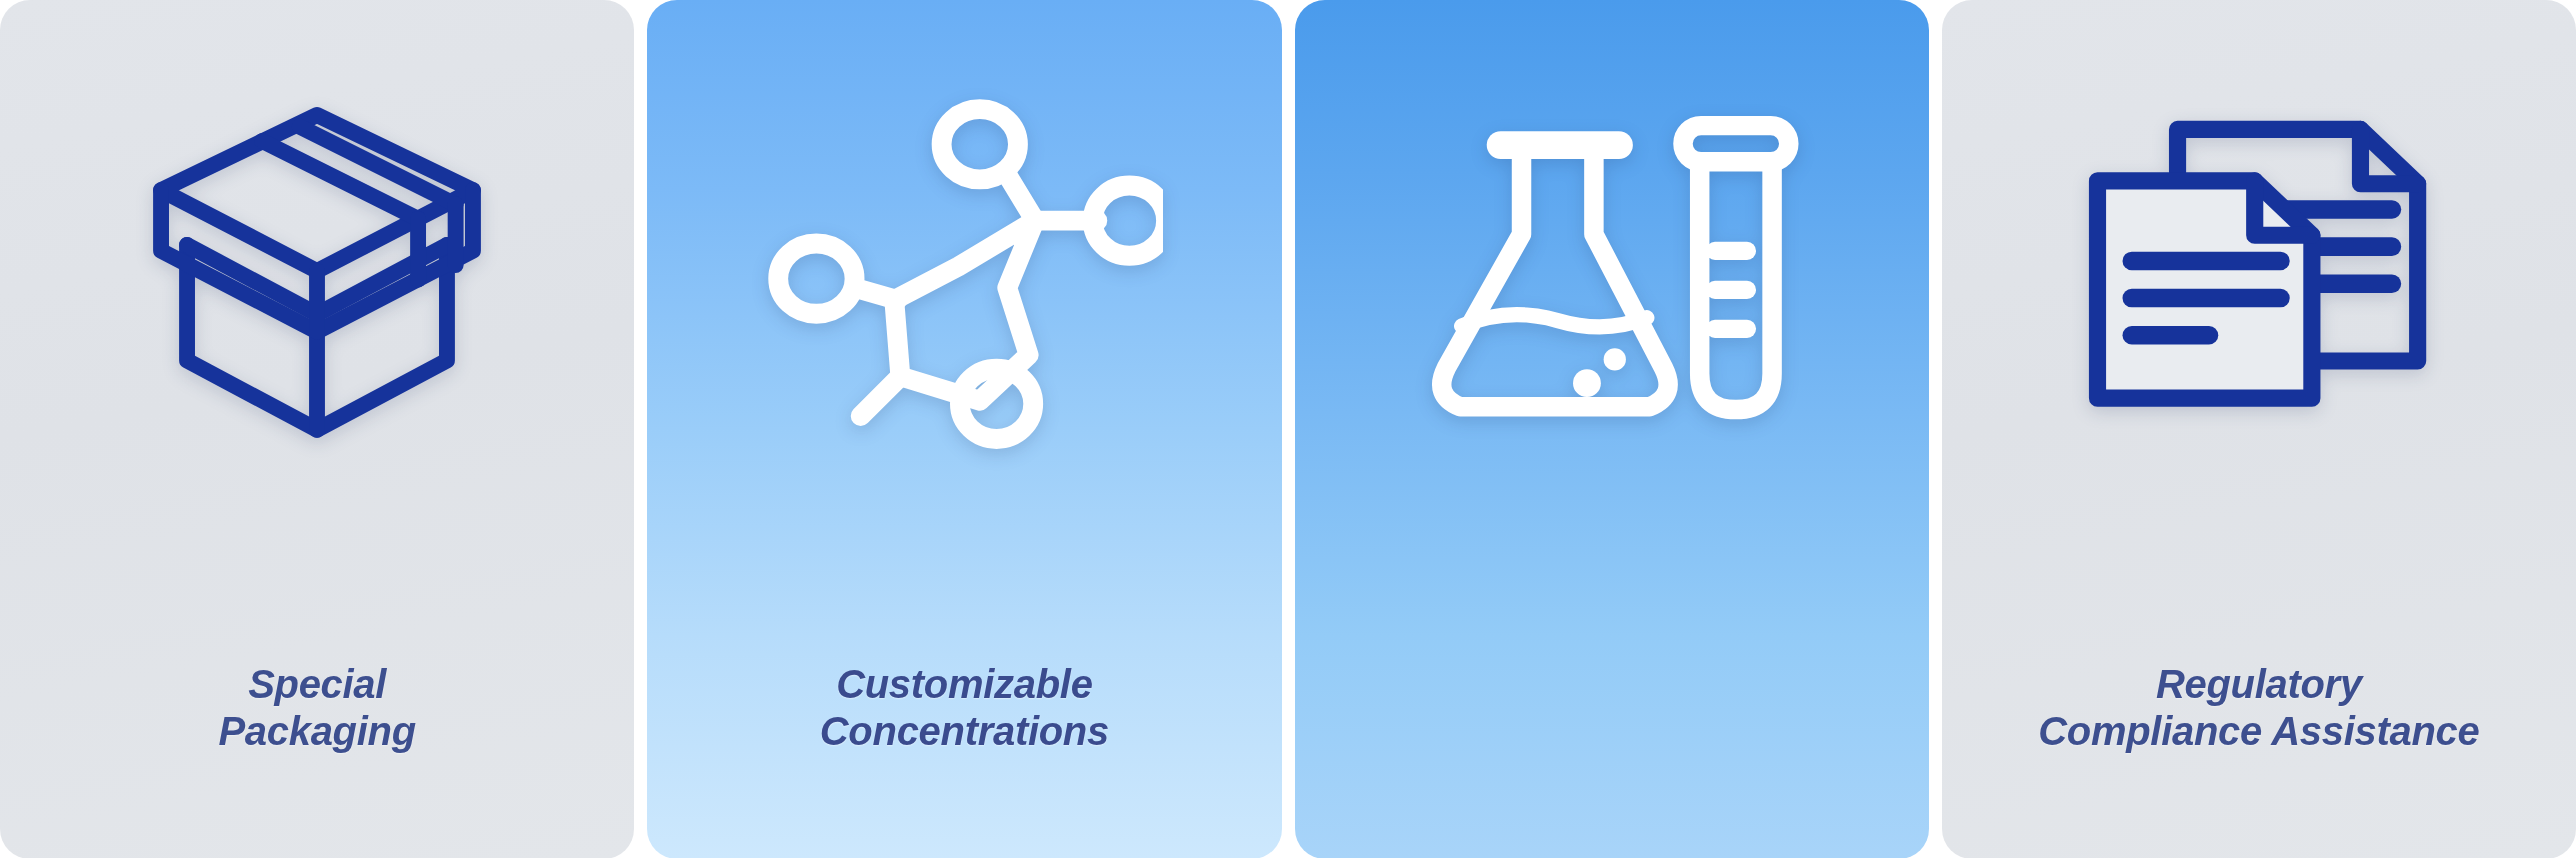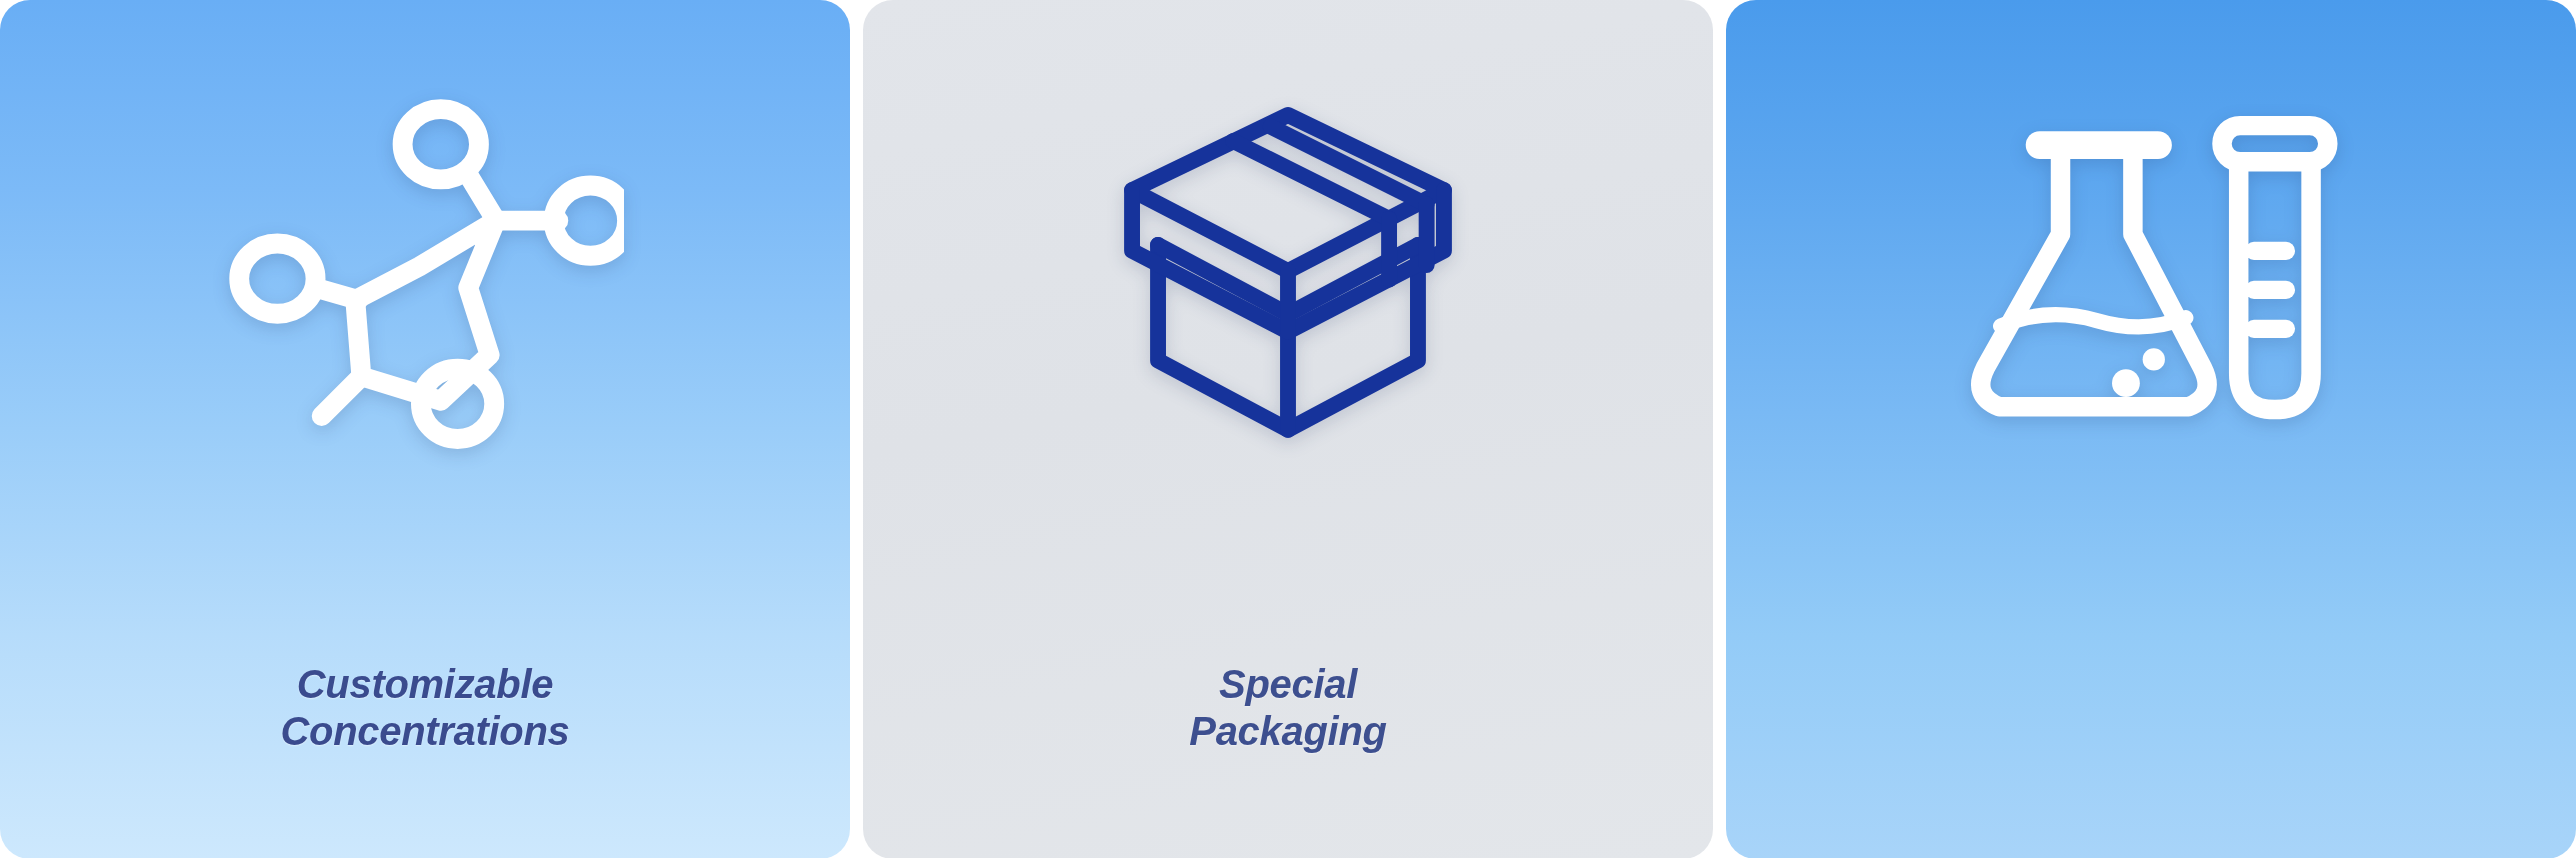--- a/index.html
+++ b/index.html
@@ -95,20 +95,42 @@
   }
   .card.bg-gray .label { color: #3D4F8F; }
   .card.bg-blue-strong .label { color: #364889; }
   .card.bg-blue-soft .label { color: #3A4B8E; }
 </style>
 </head>
 <body>
 
 <div class="cards-row">
 
+  <div class="card bg-gray">
+    <div class="icon-wrap">
+      <svg viewBox="0 0 260 250" width="376" height="361" fill="none" stroke="#16339B" stroke-width="11" stroke-linecap="round" stroke-linejoin="round">
+
+        <path d="M40 108 L40 188 L130 236 L220 188 L220 108"></path>
+        <path d="M130 156 L130 236"></path>
+        <path d="M40 108 L130 156 L220 108"></path>
+
+        <path d="M22 70 L130 18 L238 70 L130 126 Z"></path>
+        <path d="M22 70 L22 112 L130 168 L238 112 L238 70"></path>
+        <path d="M130 126 L130 168"></path>
+
+        <path d="M92 36 L200 90"></path>
+        <path d="M118 26 L226 80"></path>
+        <path d="M200 90 L200 132"></path>
+        <path d="M226 80 L226 122"></path>
+      </svg>
+    </div>
+    <div class="label">Special
+Packaging</div>
+  </div>
+
   <div class="card bg-blue-soft">
     <div class="icon-wrap">
       <svg viewBox="0 0 260 240" width="397" height="367" fill="none" stroke="#ffffff" stroke-width="13" stroke-linecap="round" stroke-linejoin="round">
 
         <path d="M158 58 L175 86"></path>
 
         <path d="M177 88 L217 88"></path>
 
         <path d="M176 88 L158 132 L172 176 L140 206 L88 190 L84 140 L126 118 Z"></path>
 
@@ -119,42 +141,20 @@
         <ellipse cx="140" cy="38" rx="25" ry="23"></ellipse>
         <ellipse cx="238" cy="88" rx="24" ry="23"></ellipse>
         <ellipse cx="33" cy="126" rx="25" ry="23"></ellipse>
         <ellipse cx="151" cy="208" rx="24" ry="23"></ellipse>
       </svg>
     </div>
     <div class="label">Customizable
 Concentrations</div>
   </div>
 
-  <div class="card bg-gray">
-    <div class="icon-wrap">
-      <svg viewBox="0 0 260 250" width="376" height="361" fill="none" stroke="#16339B" stroke-width="11" stroke-linecap="round" stroke-linejoin="round">
-
-        <path d="M40 108 L40 188 L130 236 L220 188 L220 108"></path>
-        <path d="M130 156 L130 236"></path>
-        <path d="M40 108 L130 156 L220 108"></path>
-
-        <path d="M22 70 L130 18 L238 70 L130 126 Z"></path>
-        <path d="M22 70 L22 112 L130 168 L238 112 L238 70"></path>
-        <path d="M130 126 L130 168"></path>
-
-        <path d="M92 36 L200 90"></path>
-        <path d="M118 26 L226 80"></path>
-        <path d="M200 90 L200 132"></path>
-        <path d="M226 80 L226 122"></path>
-      </svg>
-    </div>
-    <div class="label">Special
-Packaging</div>
-  </div>
-
   <div class="card bg-blue-strong">
     <div class="icon-wrap">
       <svg viewBox="0 0 270 250" width="376" height="348" fill="none" stroke="#ffffff" stroke-width="14" stroke-linecap="round" stroke-linejoin="round">
 
         <path d="M55 36 L140 36" stroke-width="20"></path>
         <path d="M70 40 L70 100 L16 196 Q6 216 26 224 L162 224 Q182 216 172 196 L122 100 L122 40"></path>
 
         <path d="M27 166 Q60 152 96 162 Q130 172 160 160" stroke-width="11"></path>
 
         <circle cx="137" cy="190" r="8" fill="#ffffff" stroke="none"></circle>
@@ -163,15 +163,35 @@
         <rect x="186" y="22" width="76" height="26" rx="13"></rect>
         <path d="M198 50 L198 200 Q198 226 224 226 Q250 226 250 200 L250 50"></path>
 
         <path d="M209 112 L232 112" stroke-width="13"></path>
         <path d="M209 140 L232 140" stroke-width="13"></path>
         <path d="M209 168 L232 168" stroke-width="13"></path>
       </svg>
     </div>
   </div>
 
+  <div class="card bg-gray">
+    <div class="icon-wrap">
+      <svg viewBox="0 0 270 240" width="386" height="343" fill="none" stroke="#16339B" stroke-width="12" stroke-linecap="round" stroke-linejoin="round">
+
+        <path d="M78 52 L78 22 L206 22 L246 60 L246 184 L158 184"></path>
+        <path d="M206 22 L206 60 L246 60"></path>
+        <path d="M152 78 L228 78" stroke-width="13"></path>
+        <path d="M152 104 L228 104" stroke-width="13"></path>
+        <path d="M152 130 L228 130" stroke-width="13"></path>
+
+        <path d="M22 58 L132 58 L172 96 L172 210 L22 210 Z" fill="#E9ECF0"></path>
+        <path d="M132 58 L132 96 L172 96"></path>
+        <path d="M46 114 L150 114" stroke-width="13"></path>
+        <path d="M46 140 L150 140" stroke-width="13"></path>
+        <path d="M46 166 L100 166" stroke-width="13"></path>
+      </svg>
+    </div>
+    <div class="label">Regulatory
+Compliance Assistance</div>
+  </div>
 
 </div>
 
 
 </body></html>

